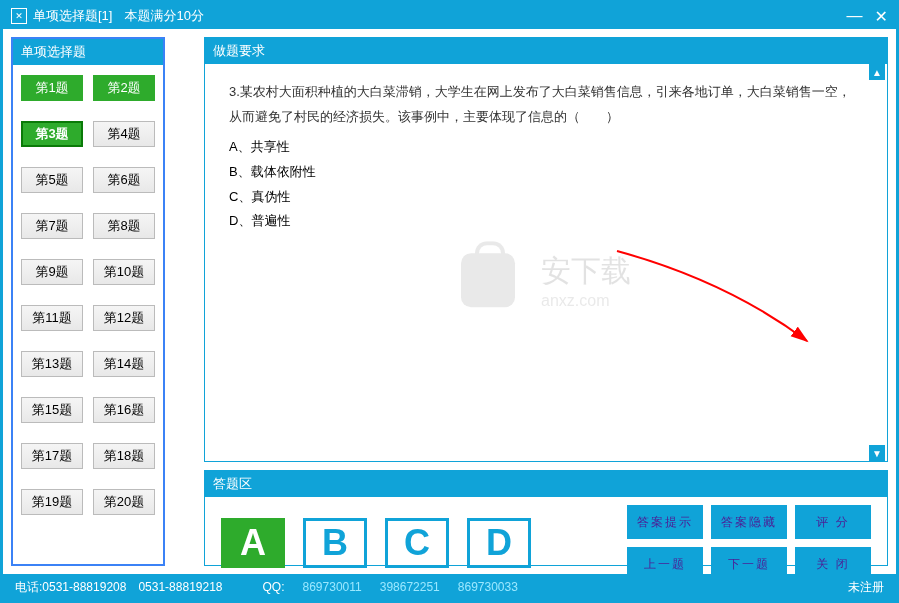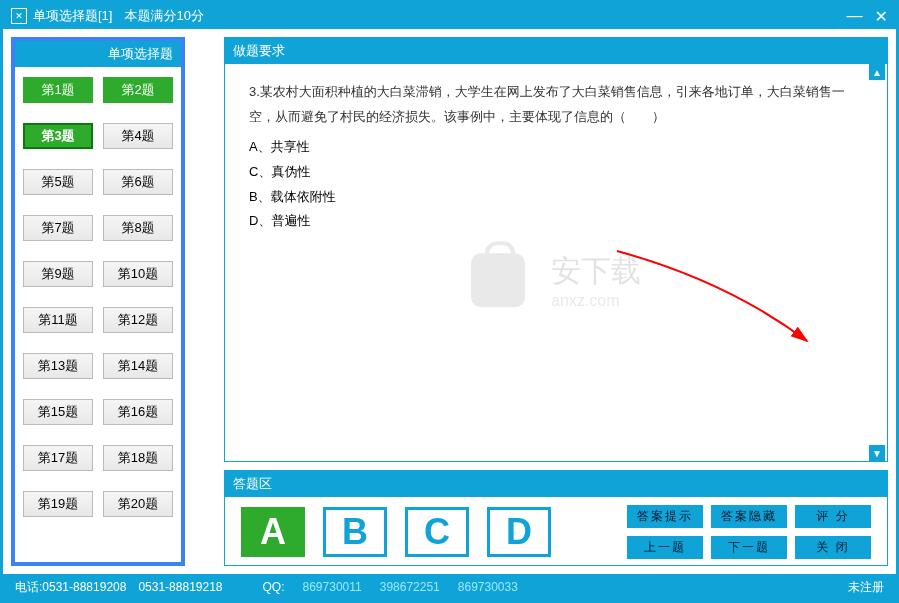--- a/index.html
+++ b/index.html
@@ -7,21 +7,21 @@
     .window { width: 899px; height: 603px; border: 3px solid #10a3d8; display: flex; flex-direction: column; }
     .titlebar { background: #10a3d8; color: #fff; height: 26px; display: flex; align-items: center; padding: 0 8px; }
     .titlebar .icon { width: 16px; height: 16px; border: 1px solid #fff; margin-right: 6px; display: flex; align-items: center; justify-content: center; font-size: 9px; }
     .titlebar .title { flex: 0 0 auto; padding-right: 12px; }
     .titlebar .score { flex: 1; }
     .titlebar .controls { display: flex; gap: 12px; font-size: 16px; }
     .titlebar .controls span { cursor: pointer; }
     
     .main-area { flex: 1; display: flex; padding: 8px; gap: 8px; overflow: hidden; }
     
-    .sidebar { width: 174px; display: flex; flex-direction: column; border: 4px solid #3b82f6; text-align: right; }
+    .sidebar { width: 154px; display: flex; flex-direction: column; border: 2px solid #3b82f6; }
     .sidebar-header { background: #10a3d8; color: #fff; padding: 4px 8px; font-size: 13px; }
     .sidebar-content { flex: 1; padding: 10px 8px; display: grid; grid-template-columns: 1fr 1fr; gap: 20px 10px; align-content: start; }
     .qbtn { height: 26px; border: 1px solid #bbb; background: linear-gradient(#f5f5f5, #e8e8e8); display: flex; align-items: center; justify-content: center; cursor: pointer; font-size: 13px; }
     .qbtn.done { background: #2eab2c; color: #fff; border-color: #2eab2c; }
     .qbtn.current { background: #2eab2c; color: #fff; border: 2px solid #0a7a08; font-weight: bold; }
     
     .content { flex: 1; display: flex; flex-direction: column; gap: 8px; padding-left: 31px; }
     
     .panel { border: 1px solid #10a3d8; display: flex; flex-direction: column; }
     .panel-header { background: #10a3d8; color: #fff; padding: 4px 8px; font-size: 13px; }
@@ -39,21 +39,21 @@
     .scroll-arrow { position: absolute; right: 2px; width: 16px; height: 16px; background: #10a3d8; color: #fff; display: flex; align-items: center; justify-content: center; font-size: 10px; }
     .scroll-up { top: 0; }
     .scroll-down { bottom: 0; }
     
     .answer-panel { height: 96px; }
     .answer-body { flex: 1; display: flex; align-items: center; padding: 8px 16px; gap: 20px; }
     .answer-options { display: flex; gap: 18px; }
     .ans-opt { width: 64px; height: 50px; border: 3px solid #10a3d8; color: #10a3d8; display: flex; align-items: center; justify-content: center; font-size: 36px; font-weight: bold; font-family: Arial; cursor: pointer; }
     .ans-opt.selected { background: #2eab2c; border-color: #2eab2c; color: #fff; }
     .answer-actions { margin-left: auto; display: grid; grid-template-columns: repeat(3, 76px); gap: 8px; }
-    .action-btn { height: 23px; background: #10a3d8; color: #0f172a; border: none; display: flex; align-items: center; justify-content: center; cursor: pointer; font-size: 12px; letter-spacing: 2px; }
+    .action-btn { height: 34px; background: #10a3d8; color: #4c1d95; border: none; display: flex; align-items: center; justify-content: center; cursor: pointer; font-size: 12px; letter-spacing: 2px; }
     
     .arrow-svg { position: absolute; right: 60px; bottom: 100px; pointer-events: none; }
     
     .statusbar { background: #10a3d8; color: #fff; height: 26px; display: flex; align-items: center; padding: 0 12px; font-size: 12px; gap: 40px; }
     .statusbar .qqs { color: #9be8ff; display: flex; gap: 18px; }
     .statusbar .reg { margin-left: auto; text-align: right; }
   </style>
 </head>
 <body>
 
@@ -96,22 +96,22 @@
     </div>
 
     <div class="content">
       <div class="panel question-panel">
         <div class="panel-header">做题要求</div>
         <div class="question-body">
           <div class="scroll-arrow scroll-up">▲</div>
           <div class="question-text">3.某农村大面积种植的大白菜滞销，大学生在网上发布了大白菜销售信息，引来各地订单，大白菜销售一空，从而避免了村民的经济损失。该事例中，主要体现了信息的（　　）</div>
           <div class="options">
             <div>A、共享性</div>
+            <div>B、载体依附性</div>
             <div>C、真伪性</div>
-            <div>B、载体依附性</div>
             <div>D、普遍性</div>
           </div>
           <div class="watermark">
             <div class="lock"></div>
             <div>
               <div class="txt">安下载</div>
               <div class="sub">anxz.com</div>
             </div>
           </div>
           <div class="scroll-arrow scroll-down">▼</div>

